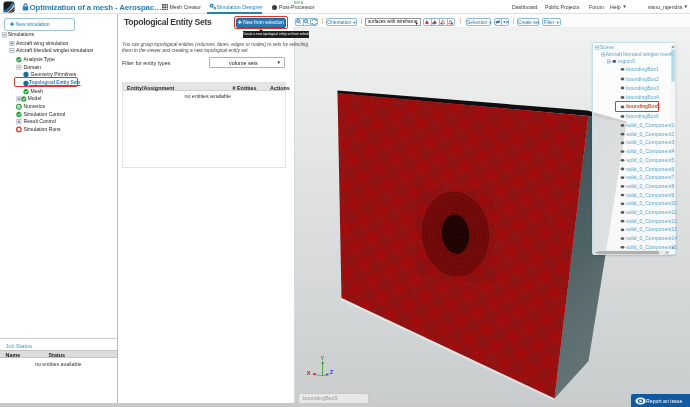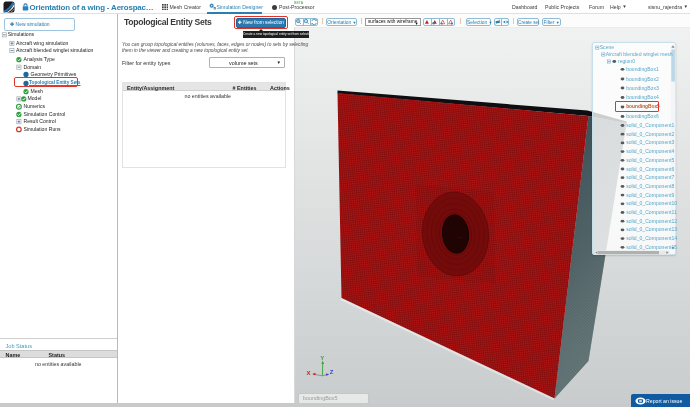--- a/index.html
+++ b/index.html
@@ -36,21 +36,21 @@
   <svg class="abs" style="left:2.5px;top:1px" width="12" height="12" viewBox="0 0 24 24">
     <rect x="1" y="1" width="22" height="22" rx="5" fill="#1b1b20"></rect>
     <path d="M1 20 C9 16 15 10 19 2 L23 5 C18 13 10 20 1 24 Z" fill="#2177b8"></path>
     <path d="M4 24 C12 21 18 14 22 7 L23 10 C19 17 12 22 7 24 Z" fill="#f2f2f2"></path>
     <path d="M11 24 C16 22 20 18 23 13 L23 17 C20 20 16 23 14 24 Z" fill="#85858a"></path>
   </svg>
   <svg class="abs" style="left:21.5px;top:3px" width="7" height="8" viewBox="0 0 10 11">
     <rect x="1" y="4.5" width="8" height="6" rx="1" fill="#2d7fb8"></rect>
     <path d="M2.8 4.5 V3.2 a2.2 2.2 0 0 1 4.4 0 V4.5" fill="none" stroke="#2d7fb8" stroke-width="1.6"></path>
   </svg>
-  <div class="tb" style="left:29.5px;top:2.8px;font-size:7.9px;color:#2b80b1;font-weight:bold;letter-spacing:-0.15px;">Orientation of a wing - Aerospac…</div>
+  <div class="tb" style="left:29.5px;top:2.8px;font-size:7.9px;color:#2b80b1;font-weight:bold;letter-spacing:-0.15px;">Optimization of a mesh - Aerospac…</div>
   <svg class="abs" style="left:161.5px;top:3.5px" width="6.5" height="6.5" viewBox="0 0 10 10">
     <g fill="#444">
         <rect x="0" y="0" width="2.6" height="2.6"></rect>
         <rect x="3.6" y="0" width="2.6" height="2.6"></rect>
         <rect x="7.2" y="0" width="2.6" height="2.6"></rect>
         <rect x="0" y="3.6" width="2.6" height="2.6"></rect>
         <rect x="3.6" y="3.6" width="2.6" height="2.6"></rect>
         <rect x="7.2" y="3.6" width="2.6" height="2.6"></rect>
         <rect x="0" y="7.2" width="2.6" height="2.6"></rect>
         <rect x="3.6" y="7.2" width="2.6" height="2.6"></rect>

